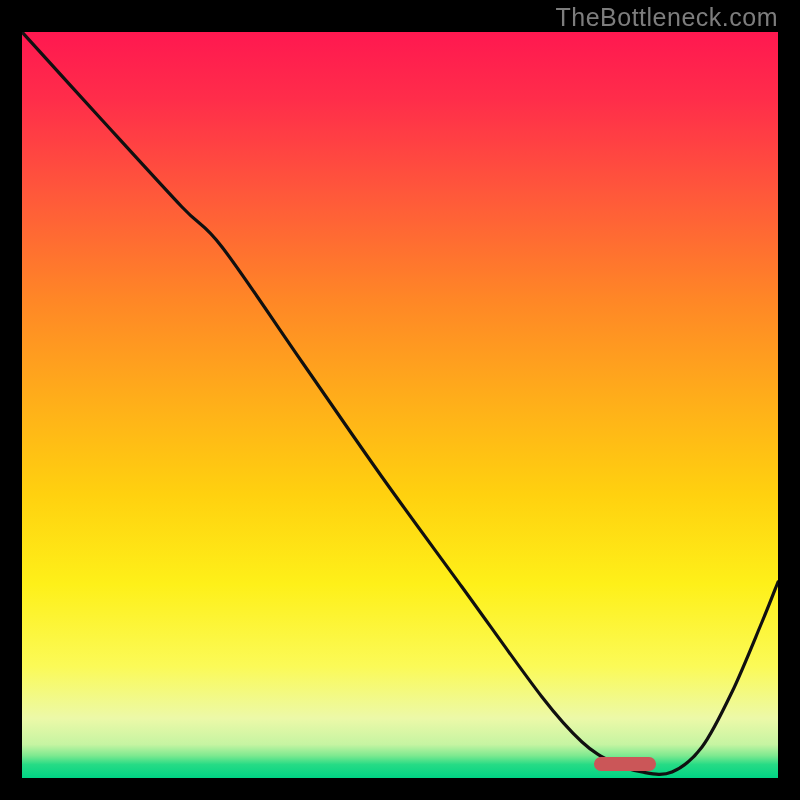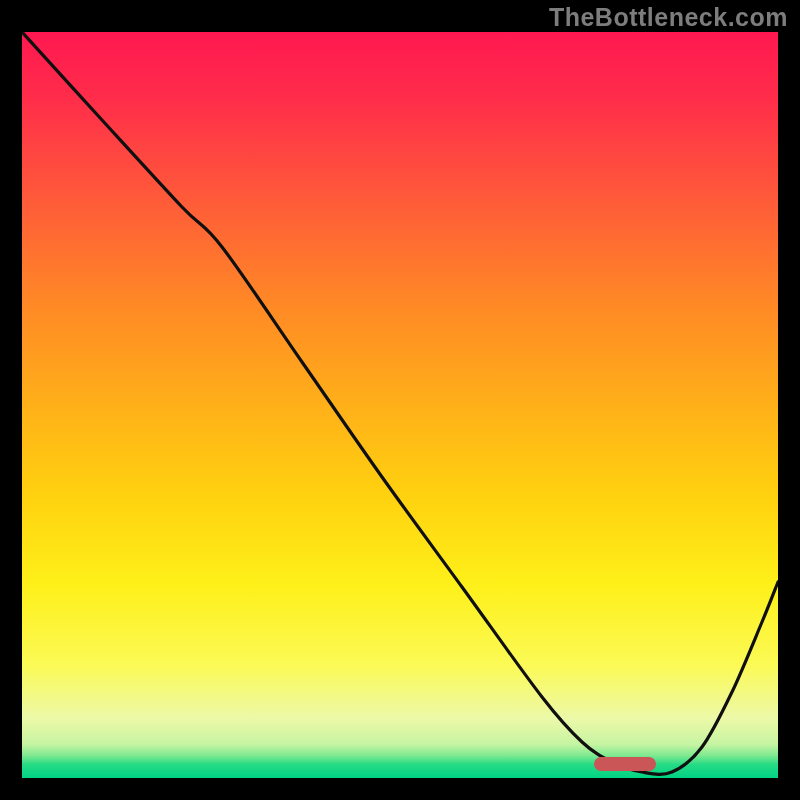--- a/index.html
+++ b/index.html
@@ -14,25 +14,25 @@
     position: absolute;
     left: 0;
     top: 0;
     width: 800px;
     height: 800px;
     background: #000000;
   }
   .watermark {
     position: absolute;
     top: 3px;
-    right: 12px;
+    right: 22px;
     color: #7d7d7d;
     font-family: Arial, Helvetica, sans-serif;
     font-size: 25px;
-    font-weight: 700;
+    font-weight: 400;
     letter-spacing: 0.5px;
     margin-left: 24px;
   }
   .plot-area {
     position: absolute;
     left: 22px;
     top: 32px;
     width: 756px;
     height: 746px;
   }

